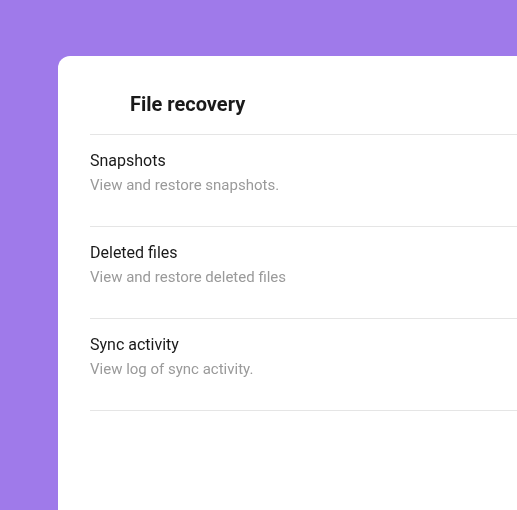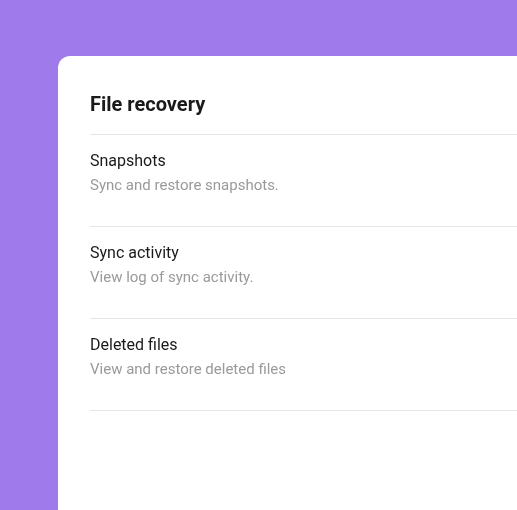--- a/index.html
+++ b/index.html
@@ -23,20 +23,21 @@
       bottom: 0;
       background: #ffffff;
       border-radius: 12px 0 0 0;
       padding: 36px 0 0 32px;
     }
     .section-title {
       font-size: 20px;
       font-weight: 700;
       color: #1a1a1a;
       margin-bottom: 18px;
+      margin-left: 40px;
     }
     .list {
       border-top: 1px solid #e5e5e5;
     }
     .item {
       padding: 16px 0 32px 0;
       border-bottom: 1px solid #e5e5e5;
       cursor: pointer;
     }
     .item-title {
@@ -52,24 +53,24 @@
     }
   </style>
 </head>
 <body>
 
 <div class="panel">
   <h2 class="section-title">File recovery</h2>
   <div class="list">
     <div class="item">
       <div class="item-title">Snapshots</div>
-      <div class="item-desc">Sync and restore snapshots.</div>
+      <div class="item-desc">View and restore snapshots.</div>
+    </div>
+    <div class="item">
+      <div class="item-title">Deleted files</div>
+      <div class="item-desc">View and restore deleted files</div>
     </div>
     <div class="item">
       <div class="item-title">Sync activity</div>
       <div class="item-desc">View log of sync activity.</div>
     </div>
-    <div class="item">
-      <div class="item-title">Deleted files</div>
-      <div class="item-desc">View and restore deleted files</div>
-    </div>
   </div>
 </div>
 
 </body></html>

